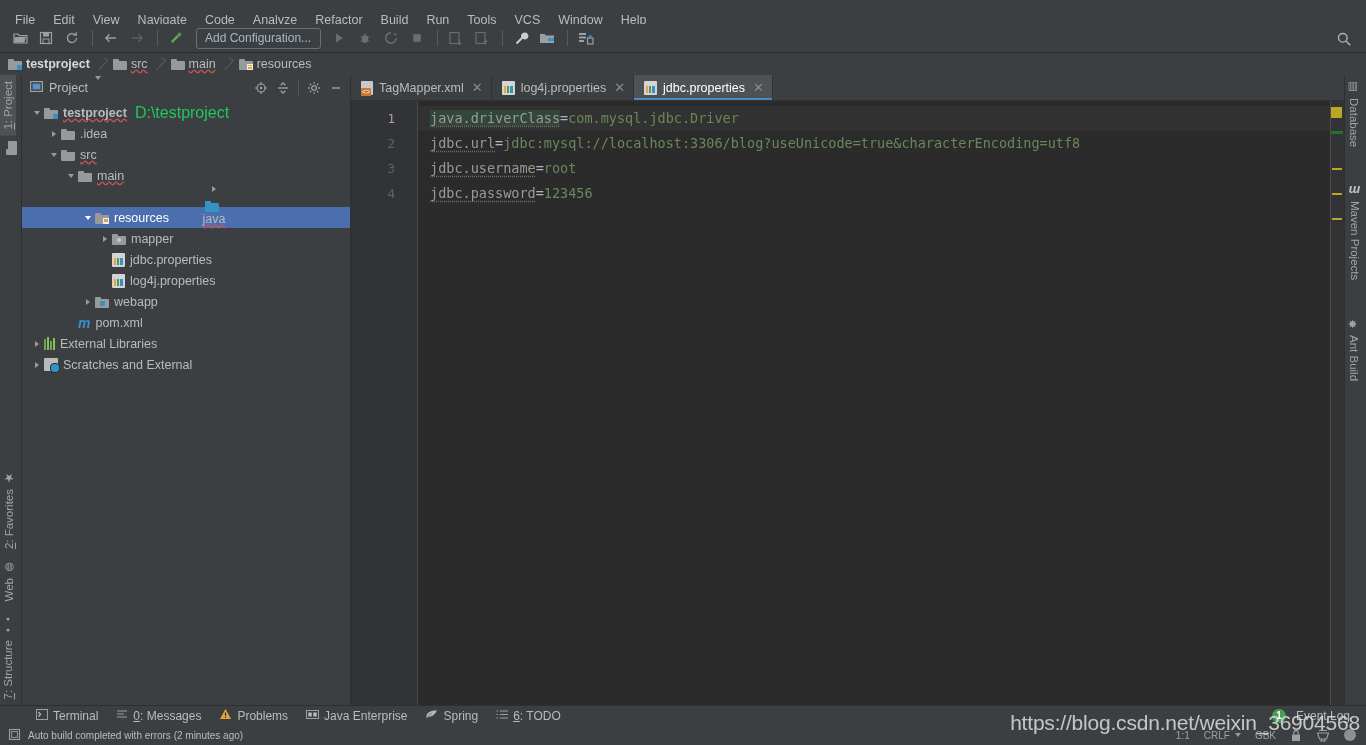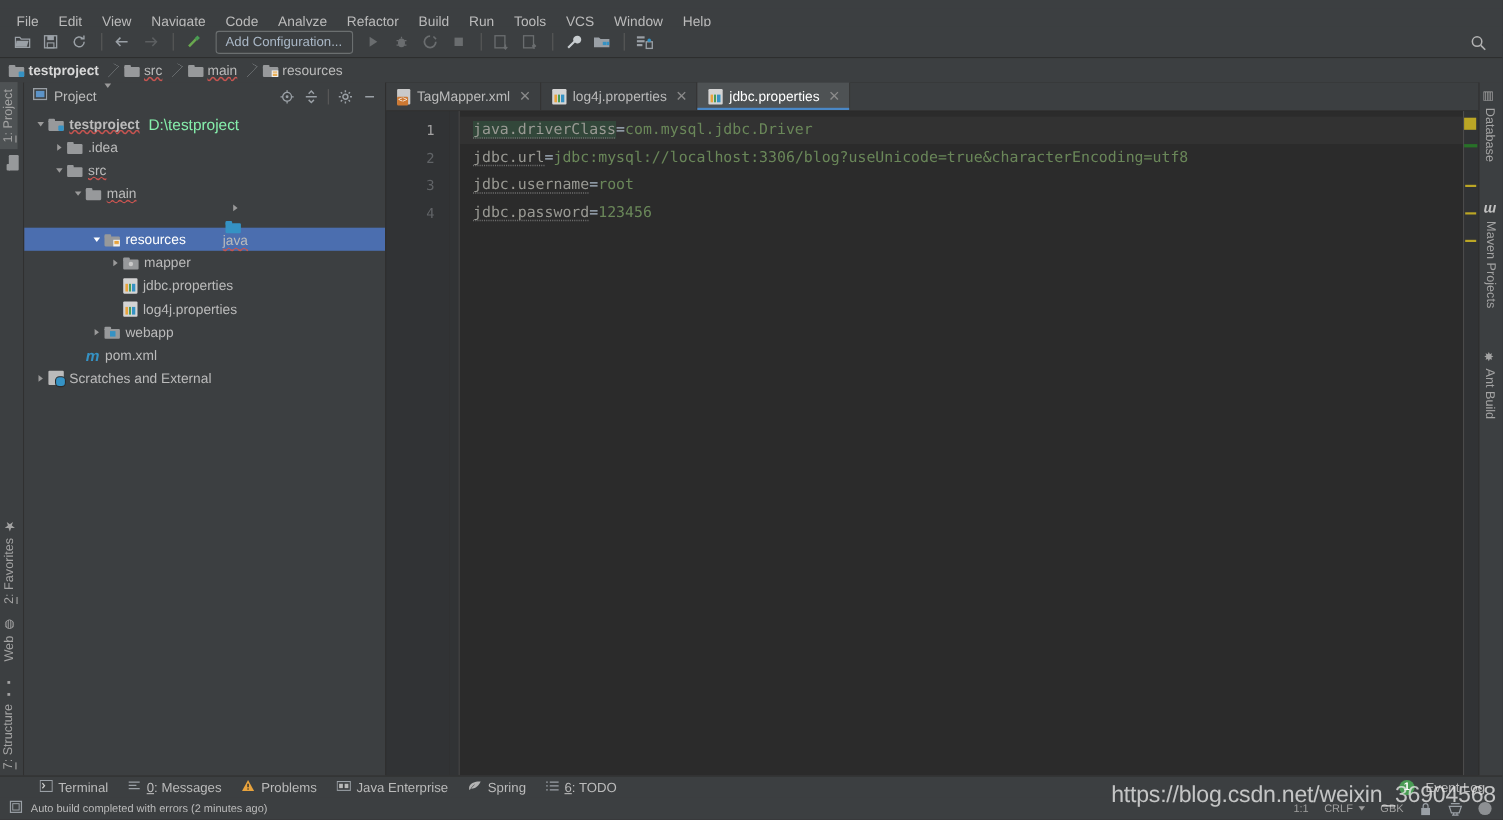--- a/index.html
+++ b/index.html
@@ -110,21 +110,21 @@
   }
   .tree-row {
     height: 21px; display: flex; align-items: center; white-space: nowrap;
     color: #bbbbbb; cursor: default; padding-right: 4px;
   }
   .tree-row.selected { background: #4b6eaf; color: #ffffff; }
   .tree-row .twisty { width: 14px; display: flex; justify-content: center; flex: 0 0 14px; }
   .tree-row .ic { margin-right: 5px; display: flex; align-items: center; flex: 0 0 auto; }
   .tree-row .nm { }
   .tree-row .nm.bold { font-weight: bold; }
-  .tree-row .path { color: #86efac; margin-left: 8px; font-size: 14px; }
+  .tree-row .path { color: #22c55e; margin-left: 8px; font-size: 16px; }
 
   .panel-resize {
     position: absolute; left: 350px; top: 75px; width: 1px; height: 630px;
     background: #2f2f2f;
   }
 
   
   .editor-area {
     position: absolute; left: 351px; top: 75px; right: 22px; height: 630px;
     background: #2b2b2b; display: flex; flex-direction: column;
@@ -677,20 +677,34 @@
           <span class="ic">
             <span class="mvn-m">m</span>
           </span>
           <span class="nm">pom.xml</span>
         </div>
         <div class="tree-row" style="padding-left: 8px;">
           <span class="twisty">
             <span class="tri"></span>
           </span>
           <span class="ic">
+            <span class="extlib">
+              <i style="height:11px;background:#6aa84f"></i>
+              <i style="height:13px;background:#8fbc5a"></i>
+              <i style="height:9px;background:#6aa84f"></i>
+              <i style="height:12px;background:#8fbc5a"></i>
+            </span>
+          </span>
+          <span class="nm">External Libraries</span>
+        </div>
+        <div class="tree-row" style="padding-left: 8px;">
+          <span class="twisty">
+            <span class="tri"></span>
+          </span>
+          <span class="ic">
             <span class="scratch"></span>
           </span>
           <span class="nm">Scratches and External</span>
         </div>
       </div>
   </div>
   <div class="panel-resize"></div>
 
   <div class="editor-area">
     <div class="tabbar" id="tabbar">

